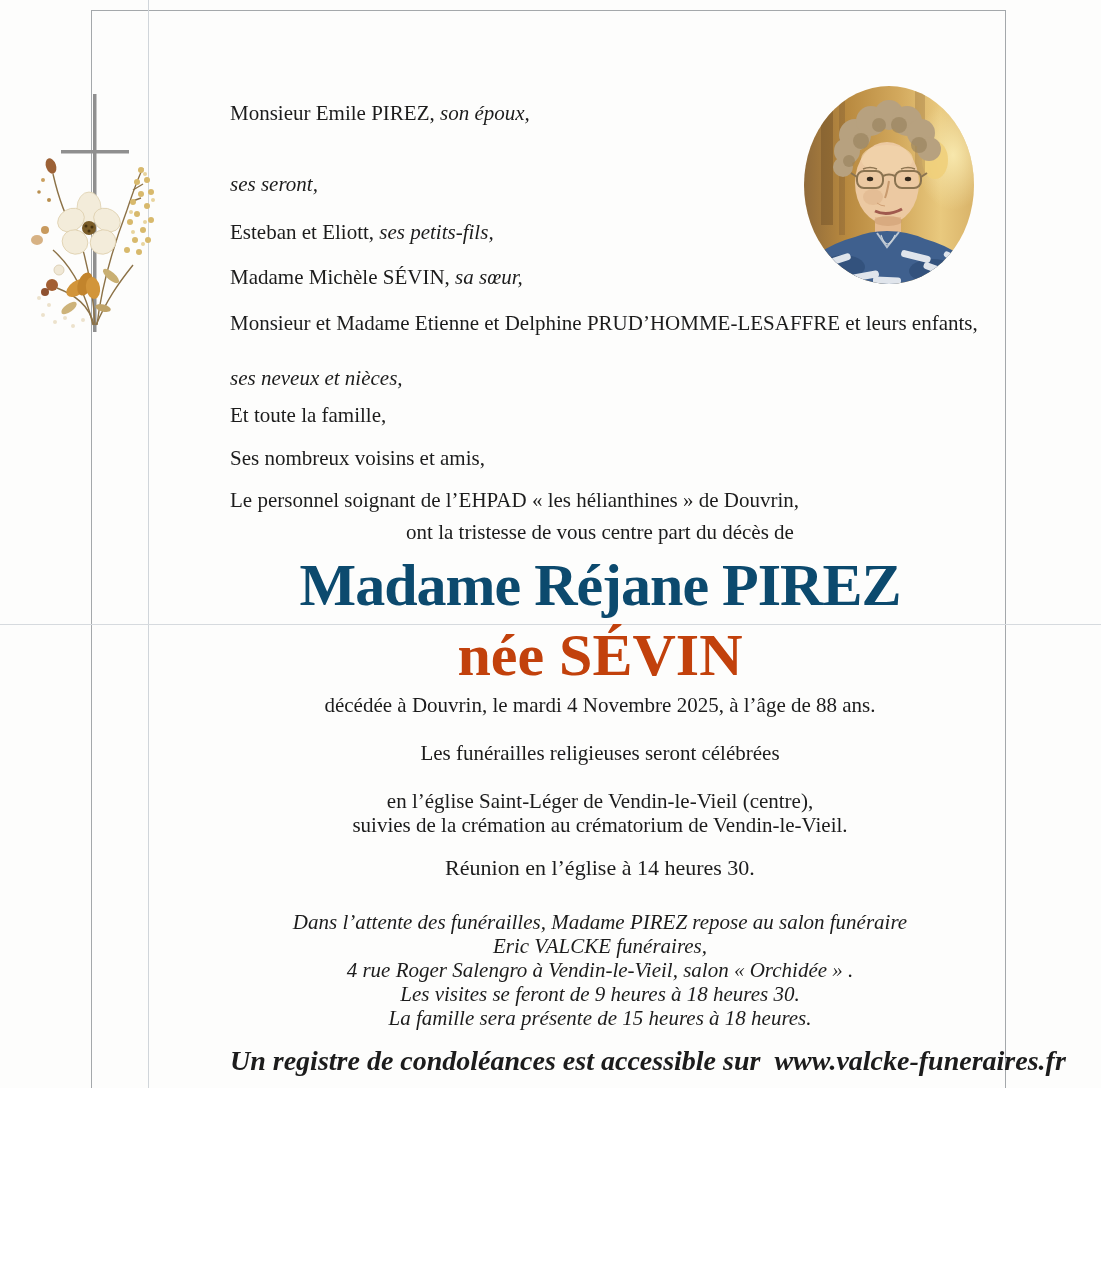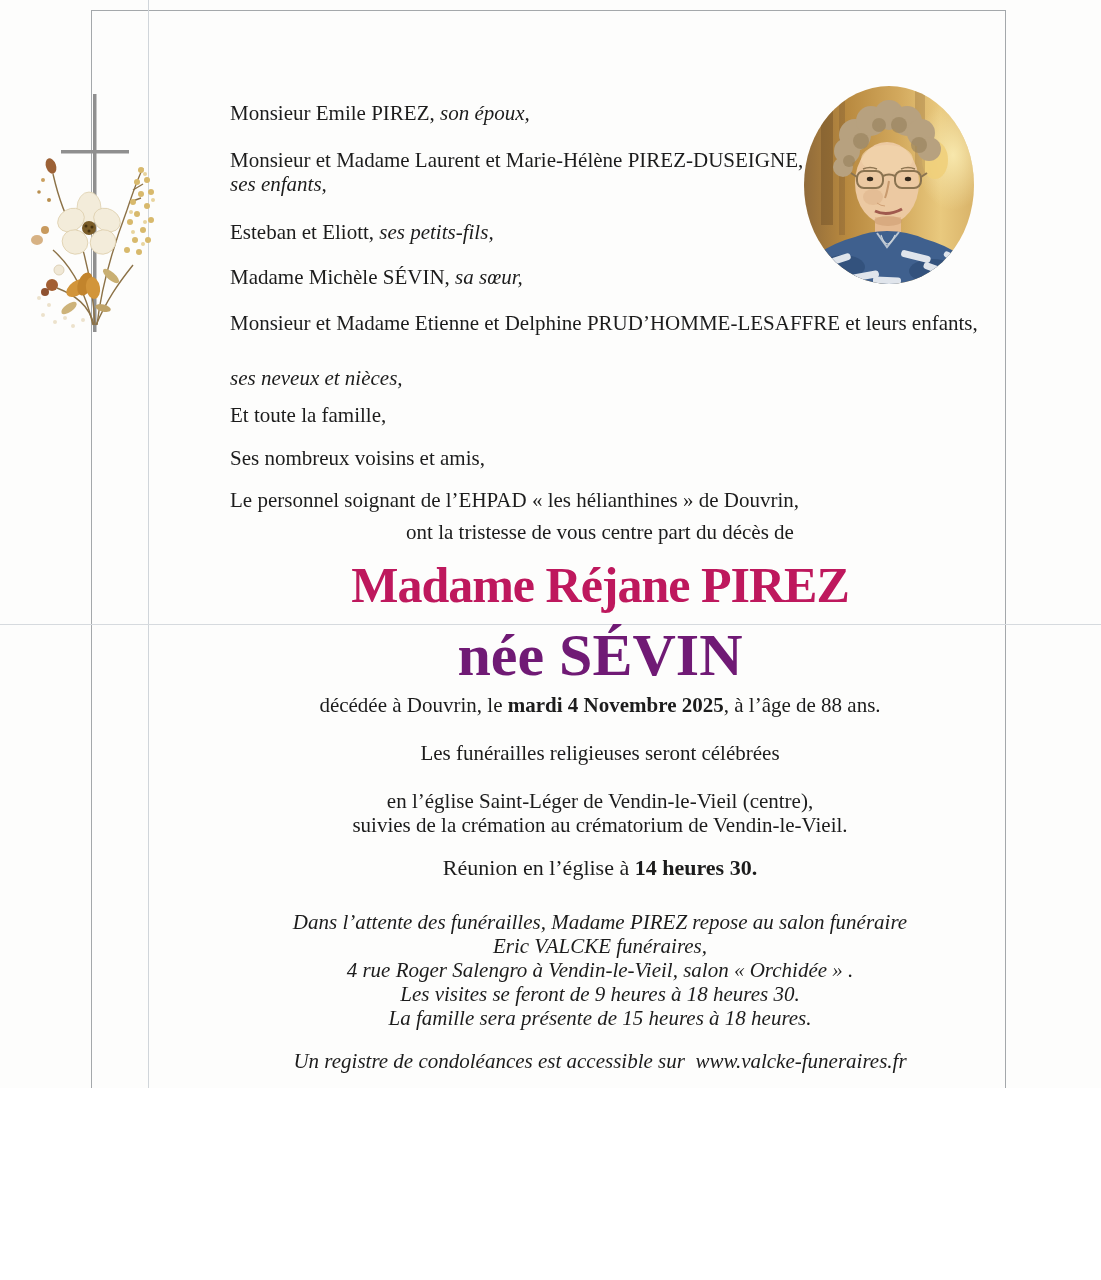--- a/index.html
+++ b/index.html
@@ -13,32 +13,32 @@
   }
   .fold-v{position:absolute;left:148px;top:0;width:1px;height:1280px;background:#d0d5da;}
   .fold-h{position:absolute;left:0;top:624px;width:1101px;height:1px;background:#d6dade;}
   .scan-edge{position:absolute;left:0;top:1264px;width:1101px;height:3px;background:#6e6e6e;}
   .line{
     position:absolute;left:230px;width:740px;
     font-size:21px;line-height:26px;white-space:nowrap;
   }
   .center{text-align:center;}
   .i{font-style:italic;}
-  .b{font-weight:bold;}
+  .b{font-weight:normal;}
   .title{
     position:absolute;left:230px;width:740px;text-align:center;
-    font-size:50px;line-height:74px;font-weight:bold;color:#be185d;letter-spacing:-1px;white-space:nowrap;
+    font-size:60px;line-height:74px;font-weight:bold;color:#0c4a6e;letter-spacing:-1px;white-space:nowrap;
   }
   .subtitle{
     position:absolute;left:230px;width:740px;text-align:center;
-    font-size:60px;line-height:62px;font-weight:bold;color:#701a75;white-space:nowrap;
+    font-size:60px;line-height:62px;font-weight:bold;color:#c2410c;white-space:nowrap;
   }
   .reunion{font-size:22px;}
   .repose{font-style:italic;}
-  .register{font-size:21px;font-weight:normal;font-style:italic;}
+  .register{font-size:28px;font-weight:bold;font-style:italic;}
   .footer-rule{position:absolute;left:227px;top:1150px;width:668px;height:2px;background:#1a1a1a;}
   .footer-line{
     position:absolute;left:227px;width:668px;text-align:center;
     font-size:20px;line-height:21px;font-weight:bold;white-space:nowrap;
   }
   .decor{position:absolute;}
 </style>
 </head>
 <body>
 
@@ -198,22 +198,21 @@
         <rect x="120" y="182" width="34" height="7" rx="3" transform="rotate(20 137 185)"></rect>
         <rect x="70" y="192" width="28" height="7" rx="3" transform="rotate(2 84 195)"></rect>
         <rect x="140" y="170" width="22" height="6" rx="3" transform="rotate(26 151 173)"></rect>
       </g>
       <path d="M74 148 L84 162 L96 147" stroke="#d8dde2" stroke-width="2" fill="none" opacity="0.8"></path>
       <path d="M78 150 Q84 168 92 150" stroke="#cbd2d8" stroke-width="1.2" fill="none"></path>
     </g>
   </svg>
 
   <div class="line" style="top:100px"><span>Monsieur Emile PIREZ, </span><span class="i">son époux,</span></div>
-  <div class="line" style="top:147px"><span>Monsieur et Madame Laurent et Marie-Hélène PIREZ-DUSEIGNE,</span></div>
-  <div class="line" style="top:171px"><span class="i">ses enfants,</span></div>
+  <div class="line" style="top:171px"><span class="i">ses seront,</span></div>
   <div class="line" style="top:219px"><span>Esteban et Eliott, </span><span class="i">ses petits-fils,</span></div>
   <div class="line" style="top:264px"><span>Madame Michèle SÉVIN, </span><span class="i">sa sœur,</span></div>
   <div class="line" style="top:310px"><span>Monsieur et Madame Etienne et Delphine PRUD’HOMME-LESAFFRE et leurs enfants,</span></div>
   <div class="line" style="top:365px"><span class="i">ses neveux et nièces,</span></div>
   <div class="line" style="top:402px"><span>Et toute la famille,</span></div>
   <div class="line" style="top:445px"><span>Ses nombreux voisins et amis,</span></div>
   <div class="line" style="top:487px"><span>Le personnel soignant de l’EHPAD « les hélianthines » de Douvrin,</span></div>
 
   <div class="line center" style="top:519px">ont la tristesse de vous centre part du décès de</div>
 

